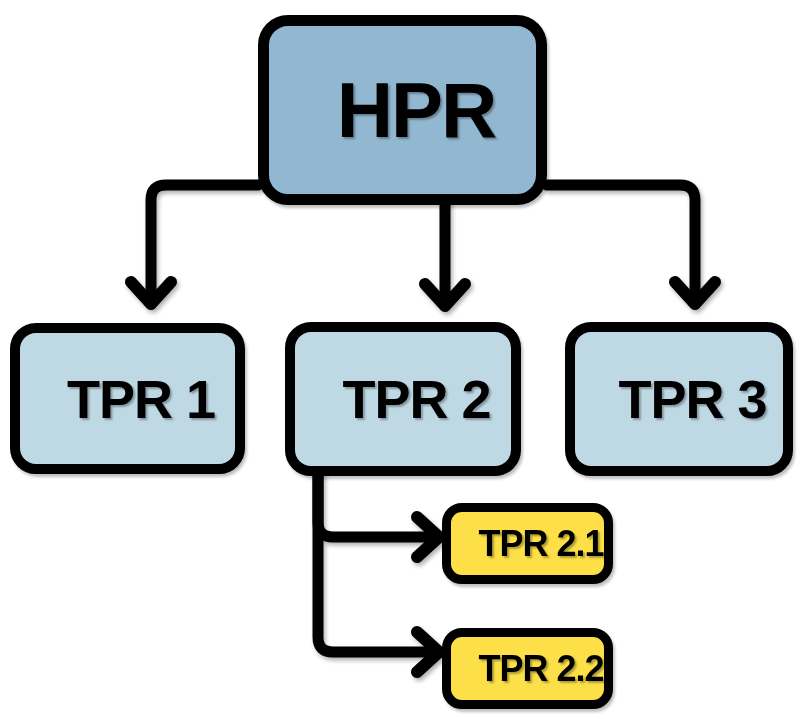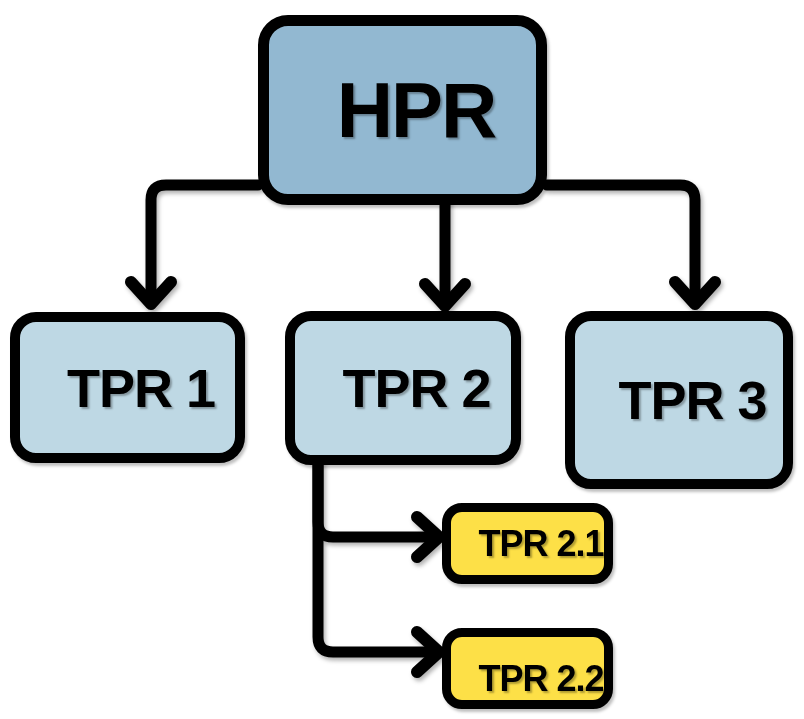--- a/index.html
+++ b/index.html
@@ -41,32 +41,33 @@
     border-width: 11px;
     border-radius: 30px;
     background: #92b8d1;
     font-size: 78px;
     letter-spacing: -2px;
   }
   .node-child {
     border-radius: 26px;
     background: #bed8e4;
     font-size: 54px;
+    margin-top: 11px;
   }
   .node-tpr1 { left: 10px;  top: 312px; width: 235px; height: 151px; }
   .node-tpr2 { left: 285px; top: 311px; width: 236px; height: 154px; text-align: center; }
-  .node-tpr3 { left: 565px; top: 311px; width: 228px; height: 178px; }
+  .node-tpr3 { left: 565px; top: 311px; width: 228px; height: 154px; }
   .node-grandchild {
     border-width: 9px;
     border-radius: 20px;
     background: #fde047;
     font-size: 36px;
   }
   .node-tpr21 { left: 442px; top: 503px; width: 171px; height: 81px; }
-  .node-tpr22 { left: 442px; top: 628px; width: 171px; height: 81px; align-items: flex-end; }
+  .node-tpr22 { left: 442px; top: 628px; width: 171px; height: 81px; }
 
   .shaft {
     fill: none;
     stroke: #000000;
     stroke-width: 11;
     stroke-linecap: round;
     stroke-linejoin: round;
   }
   .chevron {
     fill: none;

